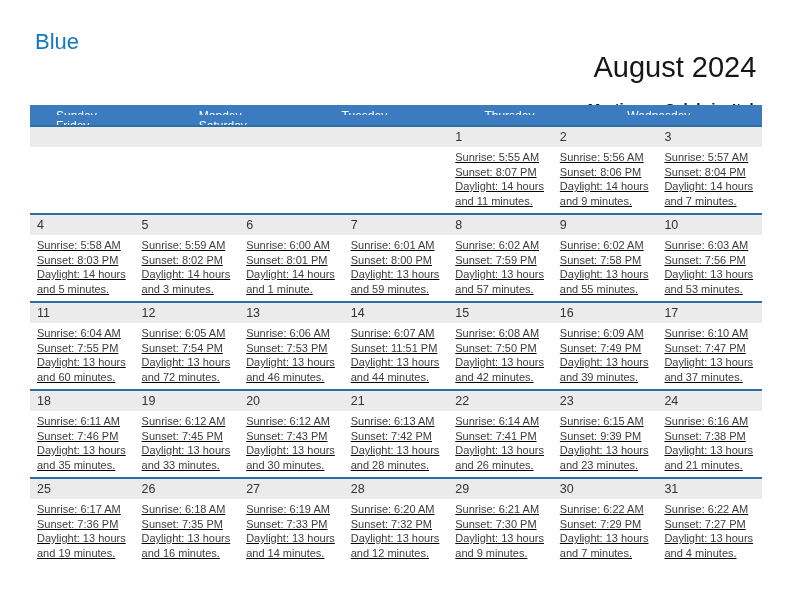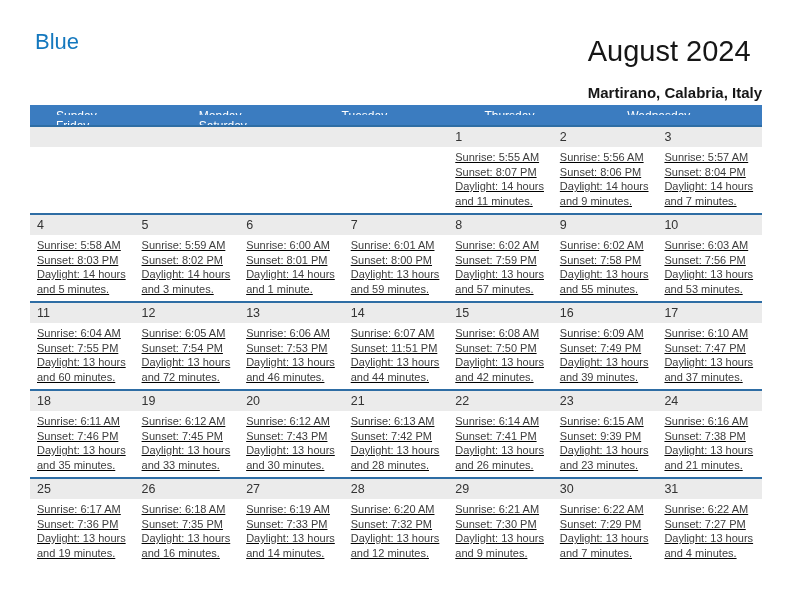--- a/index.html
+++ b/index.html
@@ -18,21 +18,21 @@
   .logo-general { font-size:22px; color:#2b2b2b; line-height:22px; }
   .logo-triangle {
     display:inline-block; width:0; height:0;
     border-left:26px solid transparent;
     border-bottom:16px solid var(--logo-blue);
     margin-left:1px; margin-bottom:2px;
   }
   .logo-blue { font-size:22px; color:var(--logo-blue); text-align:left; margin-top:-6px; line-height:22px; }
 
   
-  .title-block { position:absolute; top:36px; right:30px; text-align:left; }
+  .title-block { position:absolute; top:52px; right:30px; text-align:center; }
   .page-title { font-size:29px; font-weight:400; color:#161616; line-height:30px; }
   .page-subtitle { font-size:15px; font-weight:700; color:#161616; margin-top:18px; }
 
   
   .calendar { position:absolute; left:30px; top:105px; width:732px; }
   .cal-header {
     display:grid; grid-template-columns:repeat(5,1fr);
     background:var(--header-blue); height:20px;padding-left:18px;
   }
   .weekday-cell {

